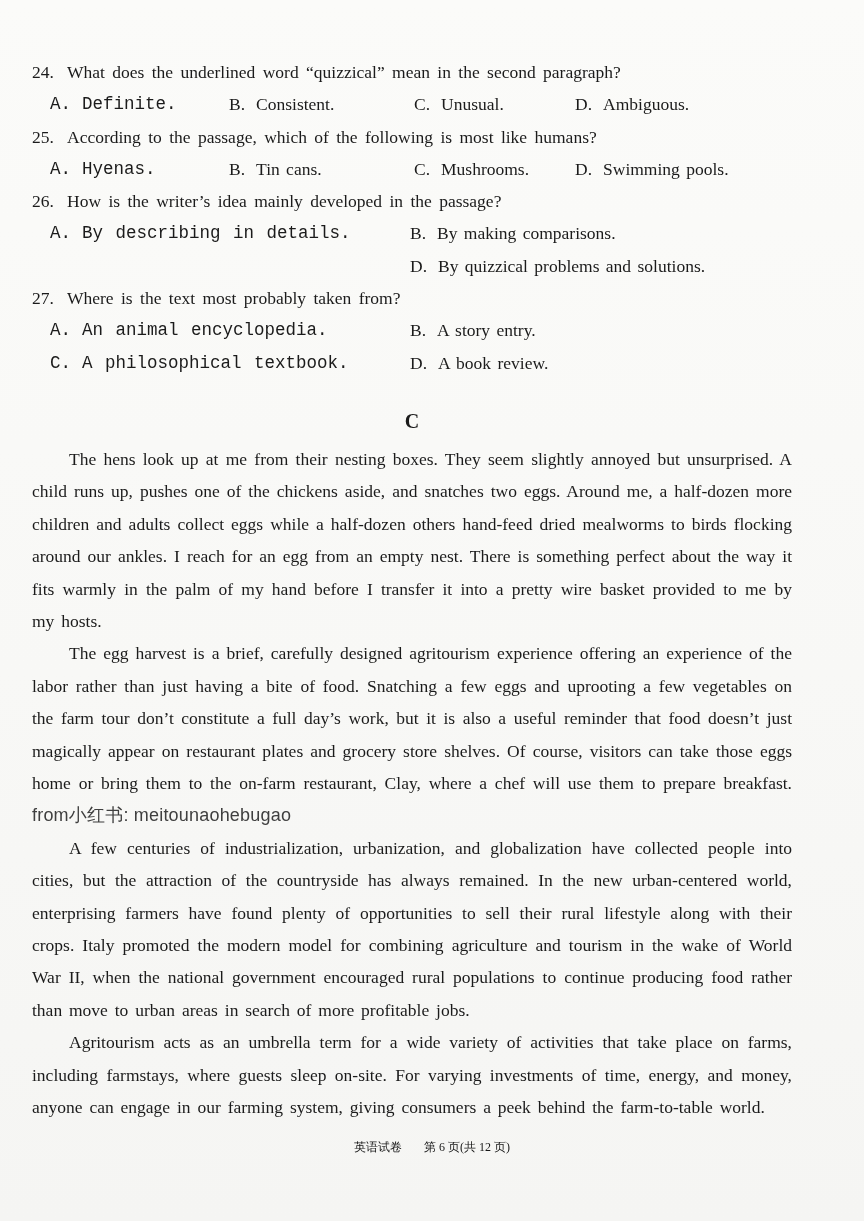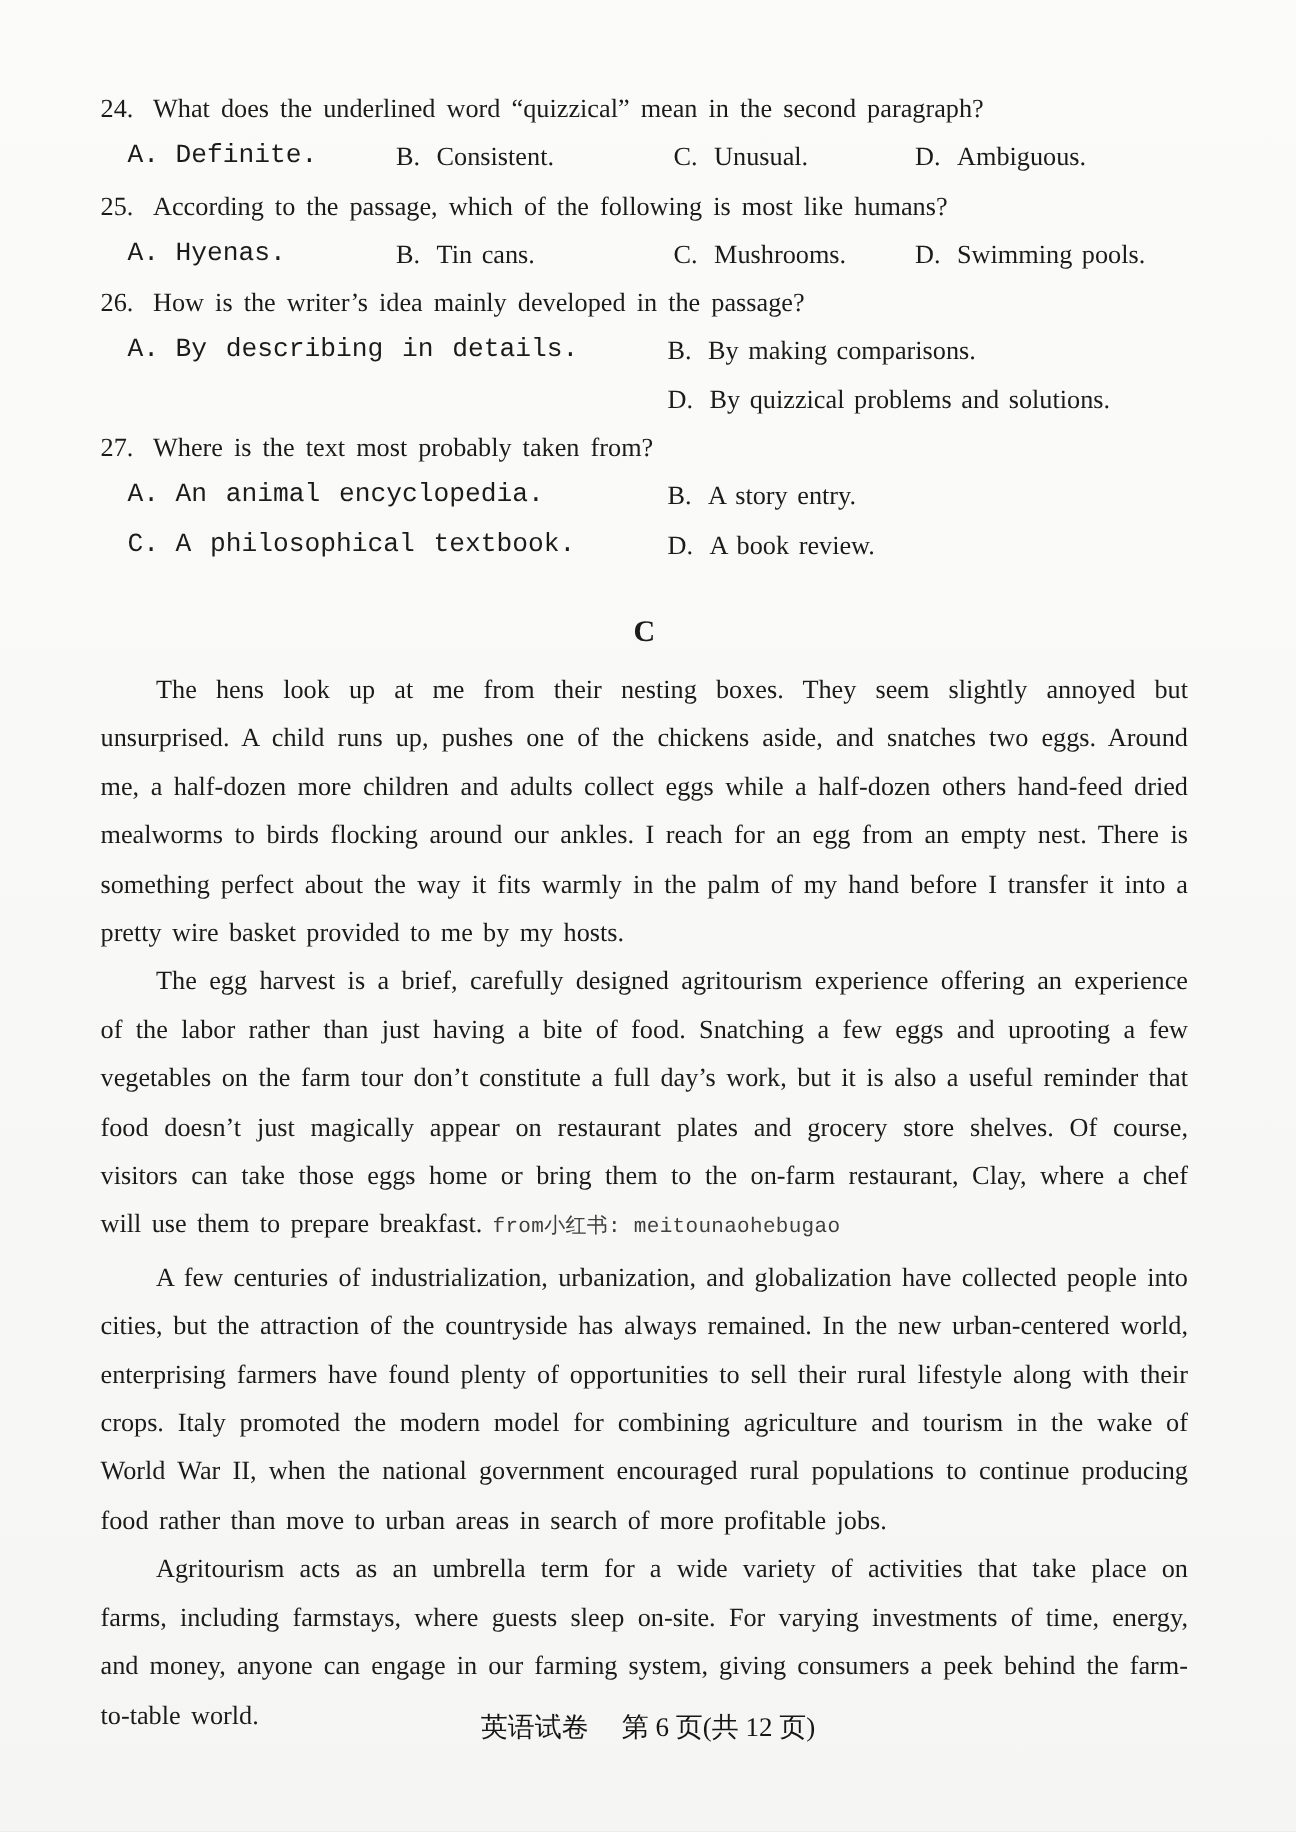--- a/index.html
+++ b/index.html
@@ -2,21 +2,21 @@
 <html><head>
 <meta charset="utf-8">
 <style>
   html,body { margin:0; padding:0; background:#e9e9e7; }
   .page {
     position:relative;
     width:864px; height:1221px;
     margin:0 auto;
     background:linear-gradient(180deg,#fbfbf9 0%,#f8f8f6 55%,#f5f5f3 100%);
     box-sizing:border-box;
-    padding:56px 72px 0 67px;
+    padding:56px 72px 0 32px;
     font-family:"Liberation Serif","DejaVu Serif",serif;
     color:#1b1b1b;
     font-size:17.5px;
     overflow:hidden;
   }
   
   .question { margin:0; }
   .q-stem {
     position:relative;
     padding-left:35px;
@@ -42,33 +42,33 @@
     margin:27px 0 7px 0;
   }
   .passage p {
     margin:0;
     text-indent:37px;
     text-align:justify;
     line-height:32.4px;
     word-spacing:2.5px;
   }
   .watermark {
-    font-family:Liberation Mono, monospace;
-    font-size:14px;
+    font-family:Liberation Sans, sans-serif;
+    font-size:18px;
     color:#3f3f3f;
     word-spacing:normal;
     letter-spacing:0.2px;
   }
   
   .footer {
     position:absolute;
     top:1139px; left:0;
     width:100%;
     text-align:center;
-    font-size:18px;
+    font-size:12px;
     color:#161616;
   }
   .footer .gap { display:inline-block; width:22px; }
 </style>
 </head>
 <body>
 
 <div class="page">
 
   <div class="question">

